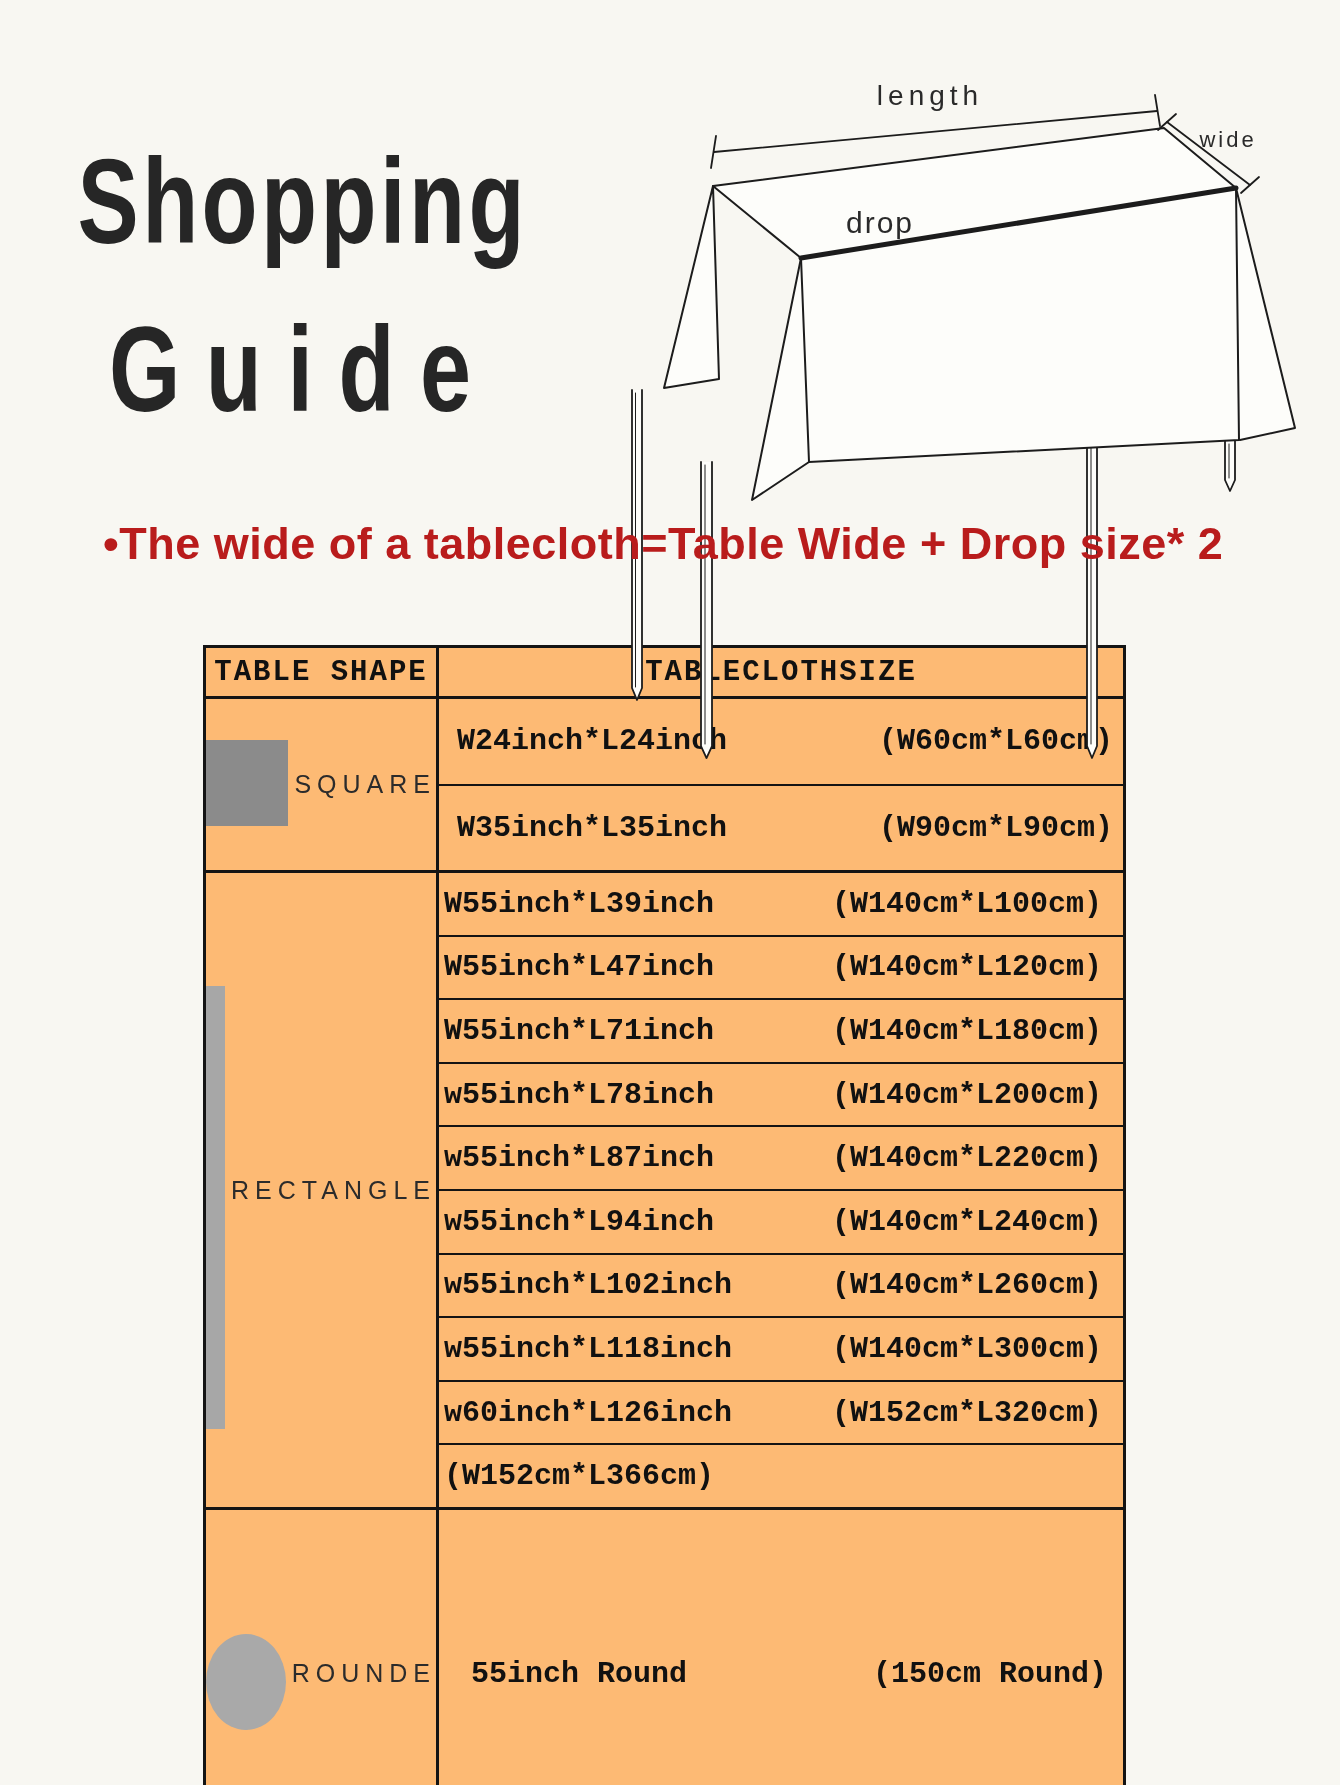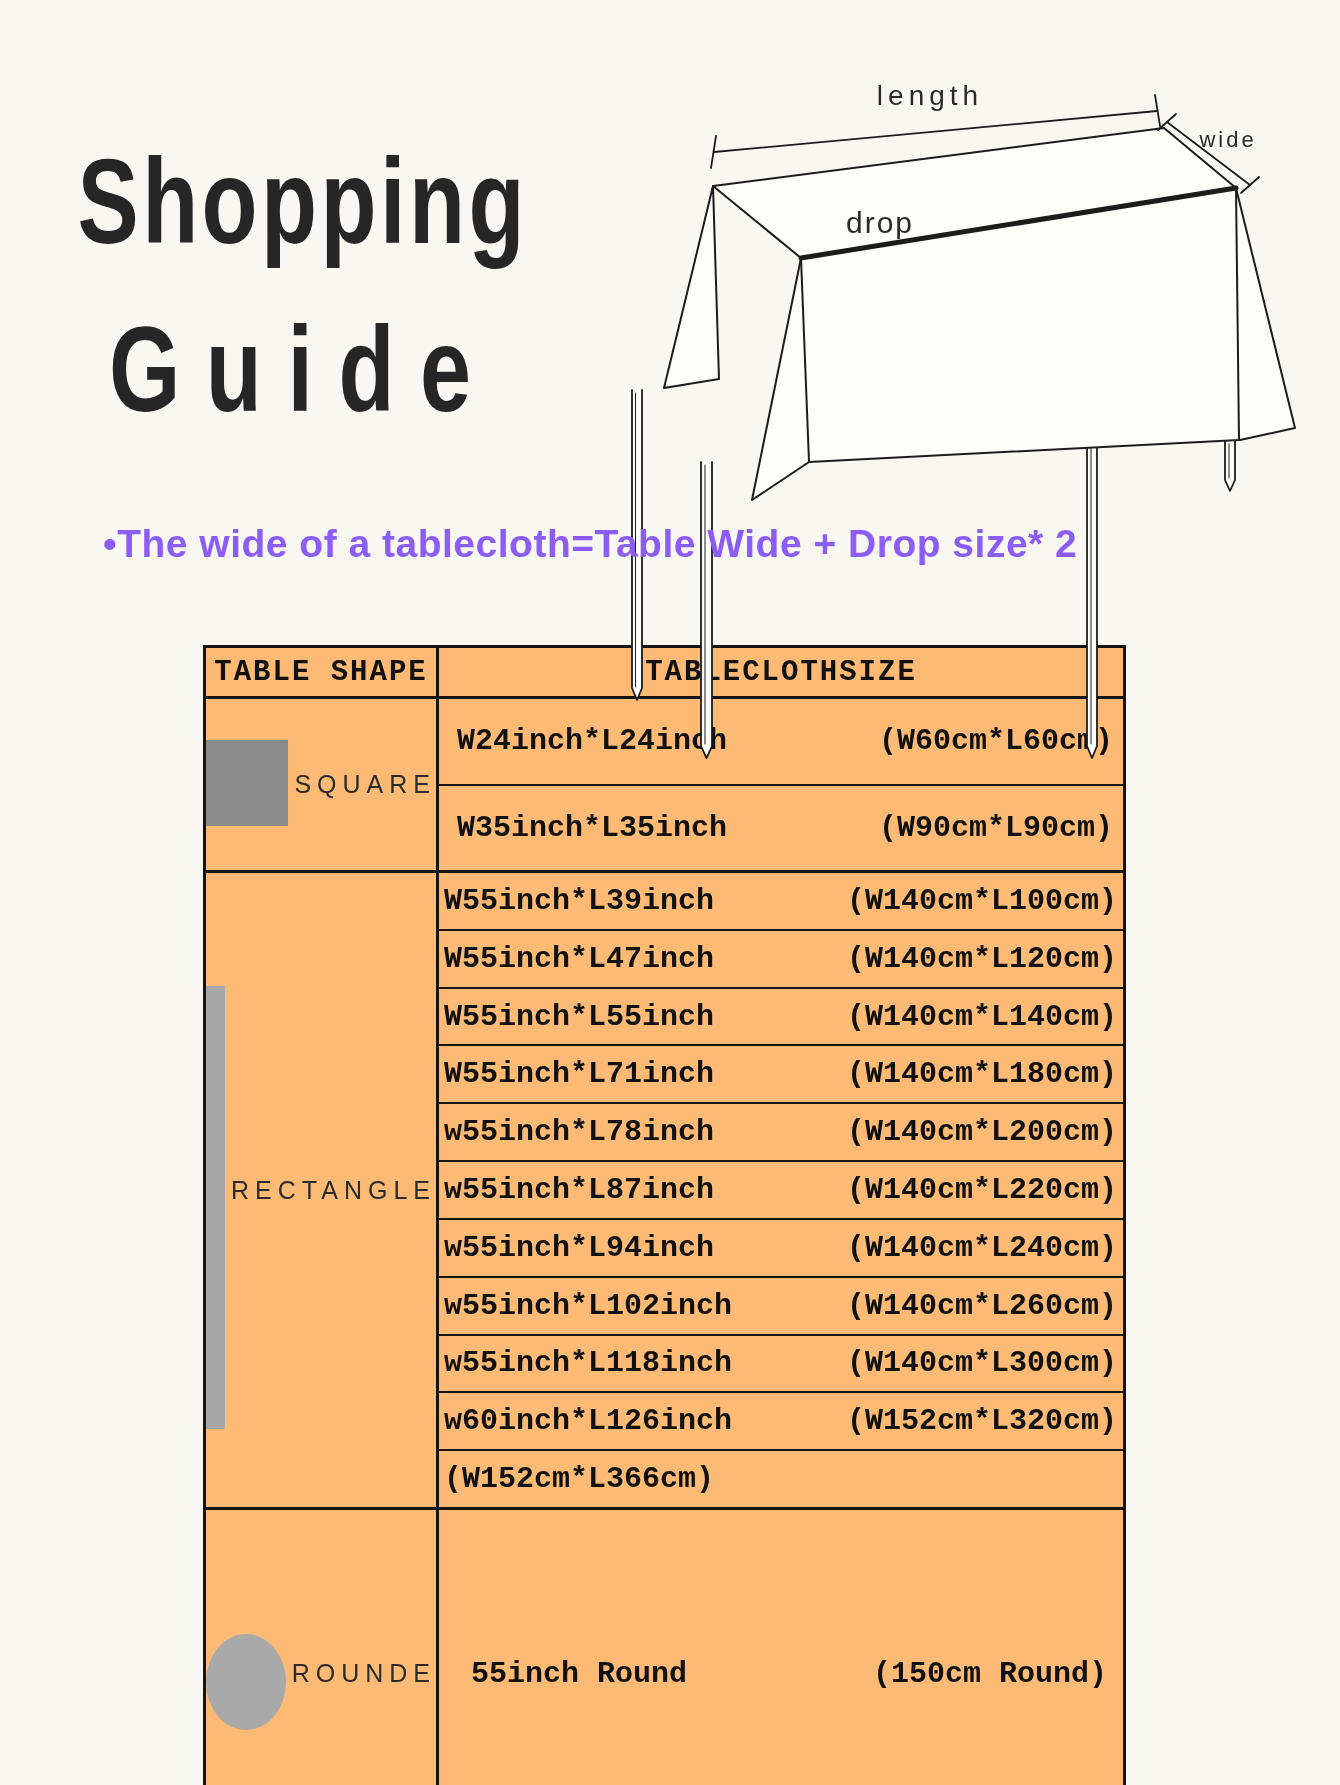--- a/index.html
+++ b/index.html
@@ -18,22 +18,22 @@
   .title .t1{letter-spacing:4px;}
   .title .t2{letter-spacing:30px;text-indent:30px;}
   
   .diagram{position:absolute;left:560px;top:60px;width:780px;height:710px;z-index:1;}
   .diagram text{
     font-family:"Liberation Sans",sans-serif;fill:#2a2a2a;
   }
   
   .notes{
     position:absolute;left:103px;top:512px;z-index:2;
-    font-weight:700;font-size:39px;line-height:63px;
-    letter-spacing:0.5px;color:#8b5cf6;white-space:nowrap;
+    font-weight:700;font-size:45px;line-height:63px;
+    letter-spacing:0.5px;color:#b91c1c;white-space:nowrap;
   }
   
   .size-table{
     position:absolute;left:203px;top:645px;width:923px;height:1195px;
     box-sizing:border-box;border:3px solid #141414;background:#fdba74;
     display:flex;flex-direction:column;
     font-family:"Liberation Mono",monospace;font-weight:700;color:#111;
   }
   .t-header{flex:0 0 51px;display:flex;border-bottom:3px solid #141414;box-sizing:border-box;}
   .hcell{display:flex;align-items:center;justify-content:center;
@@ -55,21 +55,21 @@
   .sq-shape{width:92px;height:86px;background:#8b8b8b;margin-top:15px;margin-bottom:18px;}
   .rect-shape{width:160px;height:443px;background:#a7a7a7;margin-top:70px;margin-bottom:36px;}
   .circle-shape{width:94px;height:96px;border-radius:50%;background:#a9a9a9;margin-top:42px;margin-bottom:26px;}
   .rows{flex:1;display:flex;flex-direction:column;min-width:0;}
   .size-row{
     flex:1;display:flex;align-items:center;justify-content:space-between;
     font-size:30px;border-bottom:2px solid #141414;box-sizing:border-box;
     padding:0 10px 0 18px;white-space:nowrap;
   }
   .size-row:last-child{border-bottom:none;}
-  .sec-rect .size-row{padding:0 6px 0 5px;align-items:center;}
+  .sec-rect .size-row{padding:0 21px 0 5px;align-items:center;}
   .sec-round .size-row{padding:0 16px 0 32px;}
 </style>
 </head>
 <body>
 
 <div class="canvas">
 
   <div class="title">
     <div class="t1">Shopping</div>
     <div class="t2">Guide</div>
@@ -149,24 +149,20 @@
       <div class="rows">
         <div class="size-row">
           <span>W55inch*L39inch</span>
           <span>(W140cm*L100cm)</span>
         </div>
         <div class="size-row">
           <span>W55inch*L47inch</span>
           <span>(W140cm*L120cm)</span>
         </div>
         <div class="size-row">
-          <span>W55inch*L55inch</span>
-          <span>(W140cm*L140cm)</span>
-        </div>
-        <div class="size-row">
           <span>W55inch*L71inch</span>
           <span>(W140cm*L180cm)</span>
         </div>
         <div class="size-row">
           <span>w55inch*L78inch</span>
           <span>(W140cm*L200cm)</span>
         </div>
         <div class="size-row">
           <span>w55inch*L87inch</span>
           <span>(W140cm*L220cm)</span>

